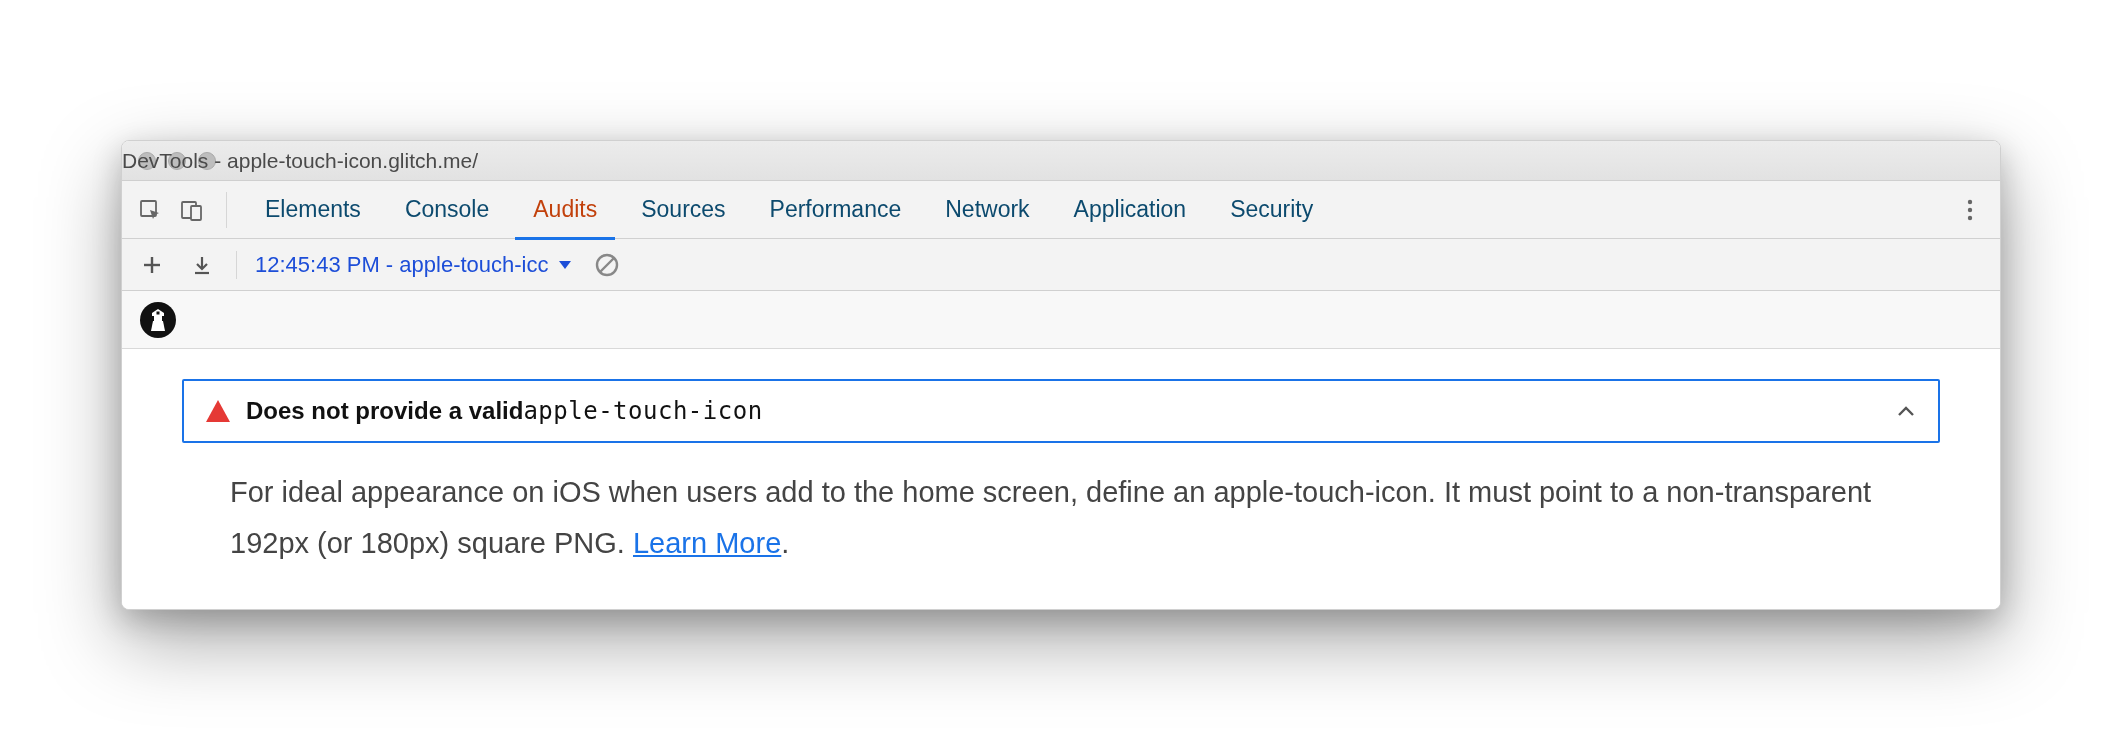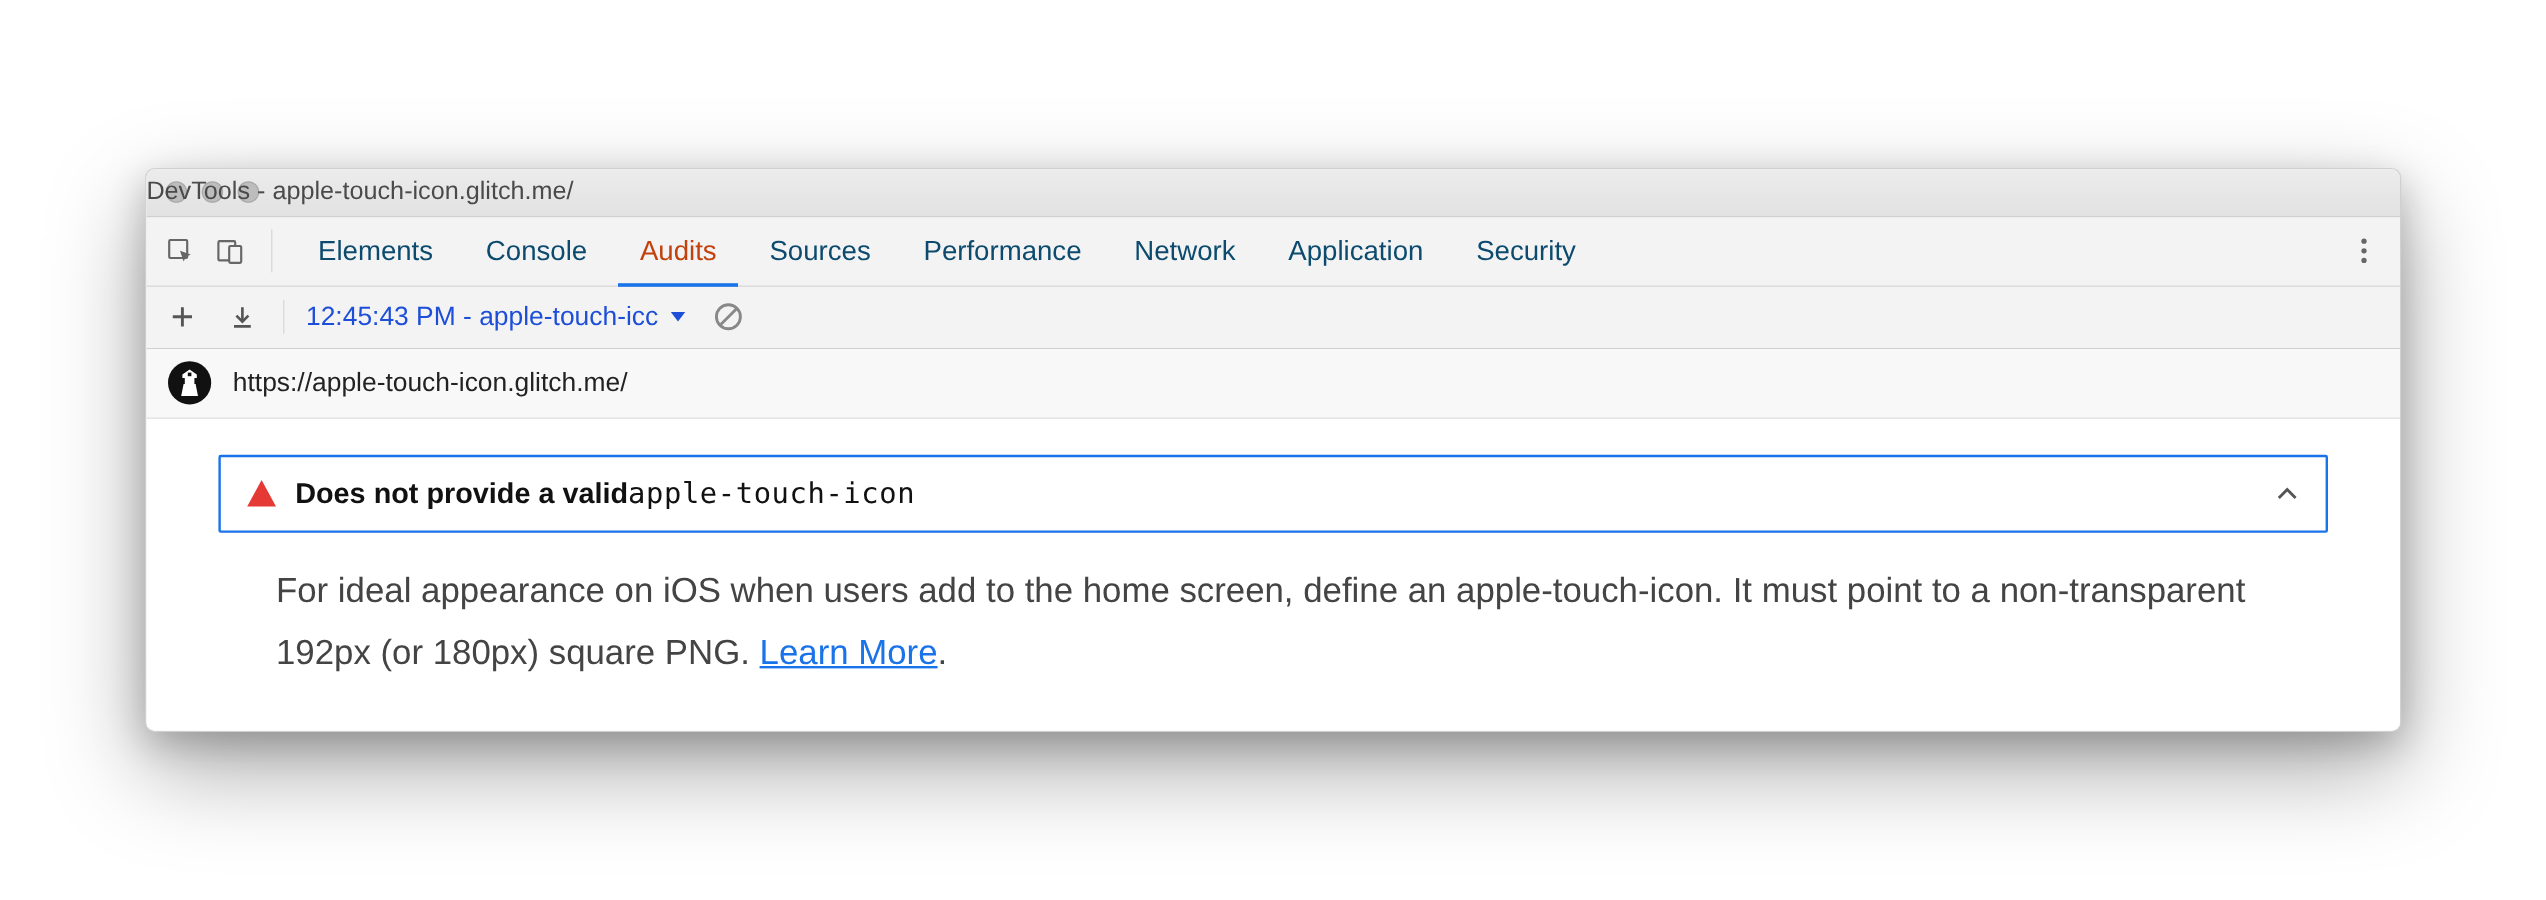--- a/index.html
+++ b/index.html
@@ -259,21 +259,20 @@
 
   <div class="urlbar">
     <div class="lighthouse-badge">
       <svg width="20" height="24" viewBox="0 0 20 24" fill="#fff">
         <path d="M10 1 L16 5 V8 H4 V5 Z"></path>
         <rect x="6" y="8" width="8" height="5"></rect>
         <path d="M5 13 H15 L17 23 H3 Z"></path>
         <rect x="8.5" y="3.5" width="3" height="3" fill="#111"></rect>
       </svg>
     </div>
-    <div class="url-text">https://apple-touch-icon.glitch.me/</div>
   </div>
 
   <div class="content">
     <div class="audit-card">
       <div class="tri"></div>
       <div class="audit-title">
         <span class="lead">Does not provide a valid </span>
           <span class="code">apple-touch-icon</span>
       </div>
       <div class="chev">

